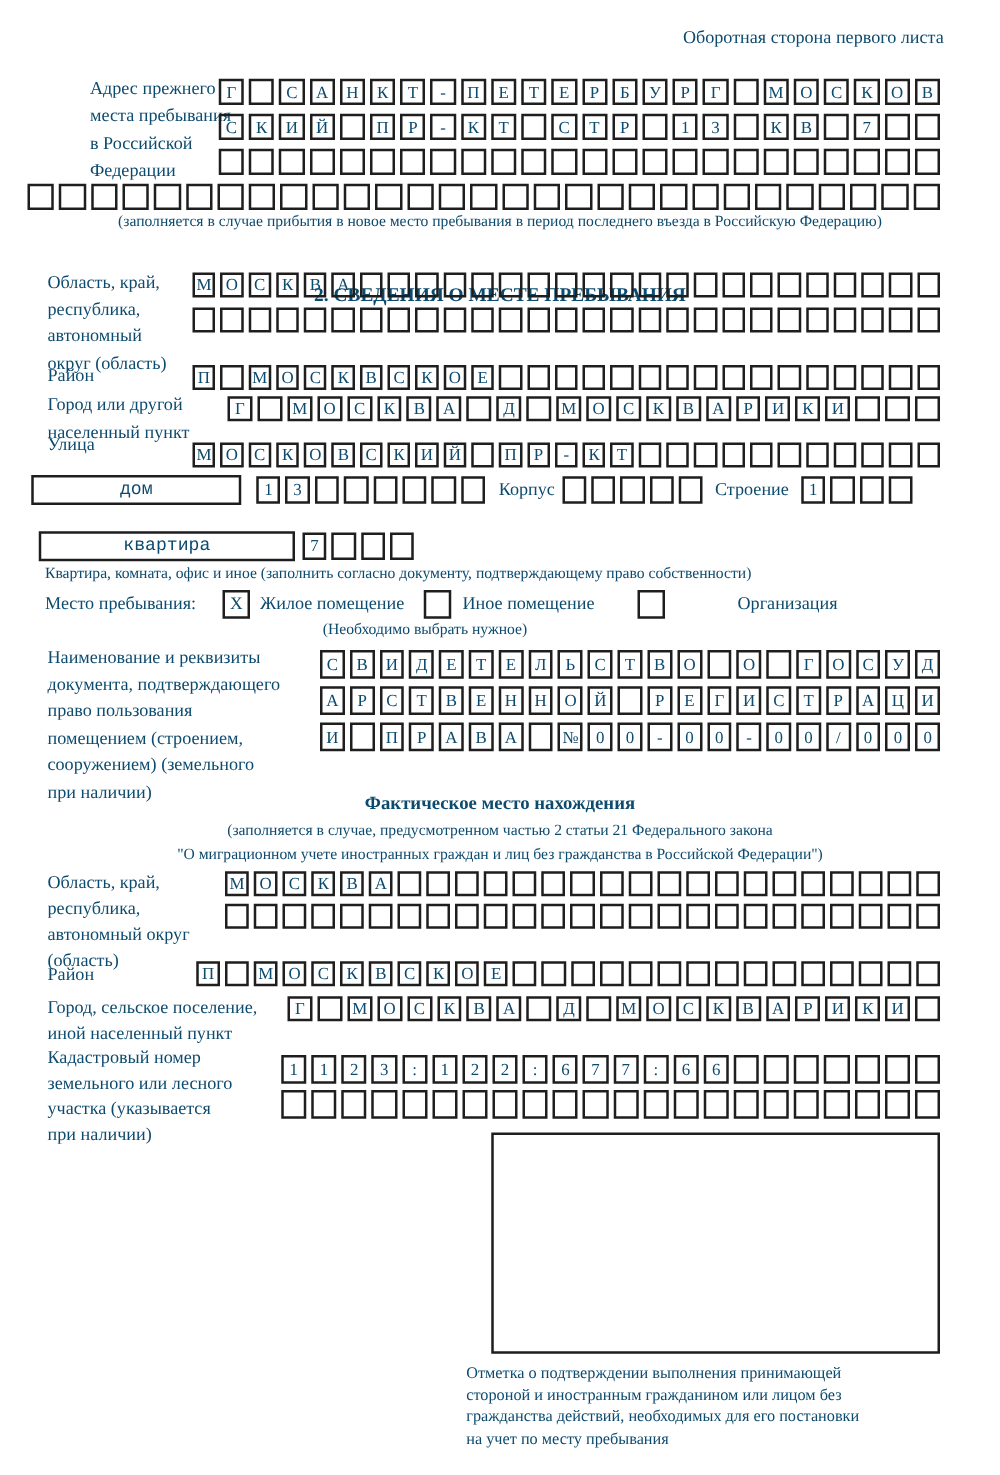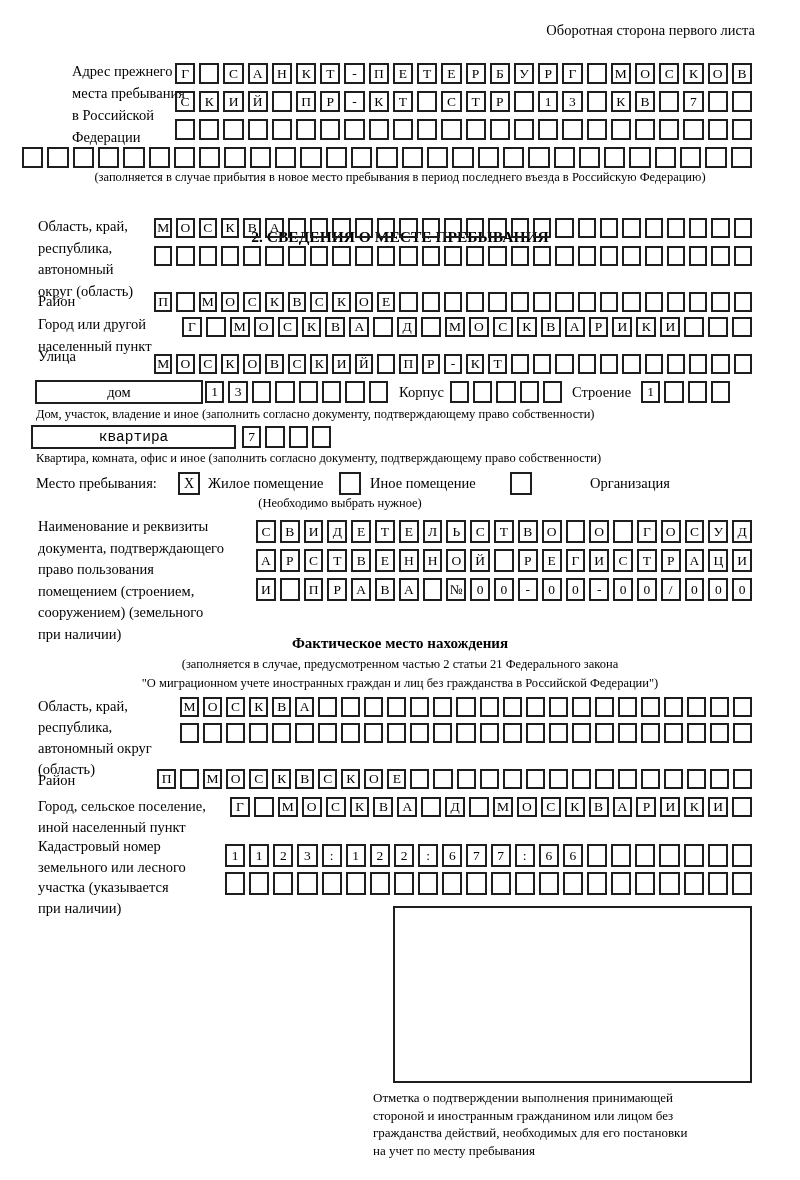--- a/index.html
+++ b/index.html
@@ -1,18 +1,18 @@
 <!DOCTYPE html>
 <html><head>
 <meta charset="utf-8">
 <style>
   html,body { margin:0; padding:0; background:#ffffff; }
   .page {
     position:relative; width:800px; height:1176px; background:#fff;
-    font-family:"Liberation Serif", serif; color:#000000; overflow:hidden;
+    font-family:"Liberation Serif", serif; color:#0c4a6e; overflow:hidden;
   }
   .abs { position:absolute; }
   .lbl { position:absolute; font-size:14.5px; line-height:21.5px; white-space:nowrap; }
   .lbl div { white-space:nowrap; }
   .title { position:absolute; left:0; width:800px; text-align:center; font-weight:bold; font-size:15.5px; }
   .note { position:absolute; left:0; width:800px; text-align:center; font-size:12.5px; }
   .boxrow { position:absolute; display:grid; gap:4px; }
   .boxrow .cell {
     border:2px solid #1e1e1e; box-sizing:border-box; height:100%;
     display:flex; align-items:center; justify-content:center;
@@ -310,21 +310,21 @@
       <span class="cell"></span>
       <span class="cell"></span>
       <span class="cell"></span>
       <span class="cell"></span>
       <span class="cell"></span>
       <span class="cell"></span>
       <span class="cell"></span>
       <span class="cell"></span>
     </div>
 
-  <div class="bigbox" style="left:35px; top:380px; width:168px;">дом</div>
+  <div class="bigbox" style="left:25px; top:380px; width:168px;font-family:Liberation Mono, monospace;">дом</div>
   <div class="boxrow h22" style="left: 205px; top: 381px; width: 183px; grid-template-columns: repeat(8, 1fr);">
       <span class="cell">1</span>
       <span class="cell">3</span>
       <span class="cell"></span>
       <span class="cell"></span>
       <span class="cell"></span>
       <span class="cell"></span>
       <span class="cell"></span>
       <span class="cell"></span>
     </div>
@@ -336,21 +336,20 @@
       <span class="cell"></span>
       <span class="cell"></span>
     </div>
   <div class="inline-lbl" style="left:572px; top:384px;">Строение</div>
   <div class="boxrow h22" style="left: 641px; top: 381px; width: 89px; grid-template-columns: repeat(4, 1fr);">
       <span class="cell">1</span>
       <span class="cell"></span>
       <span class="cell"></span>
       <span class="cell"></span>
     </div>
-  <div class="abs" style="left:36px; top:407px; font-size:12.5px;">Дом, участок, владение и иное (заполнить согласно документу, подтверждающему право собственности)</div>
 
   <div class="bigbox" style="left:31px; top:425px; width:205px;font-family:Liberation Mono, monospace;">квартира</div>
   <div class="boxrow h22" style="left: 242px; top: 426px; width: 89px; grid-template-columns: repeat(4, 1fr);">
       <span class="cell">7</span>
       <span class="cell"></span>
       <span class="cell"></span>
       <span class="cell"></span>
     </div>
   <div class="abs" style="left:36px; top:451px; font-size:12.5px;">Квартира, комната, офис и иное (заполнить согласно документу, подтверждающему право собственности)</div>
 

